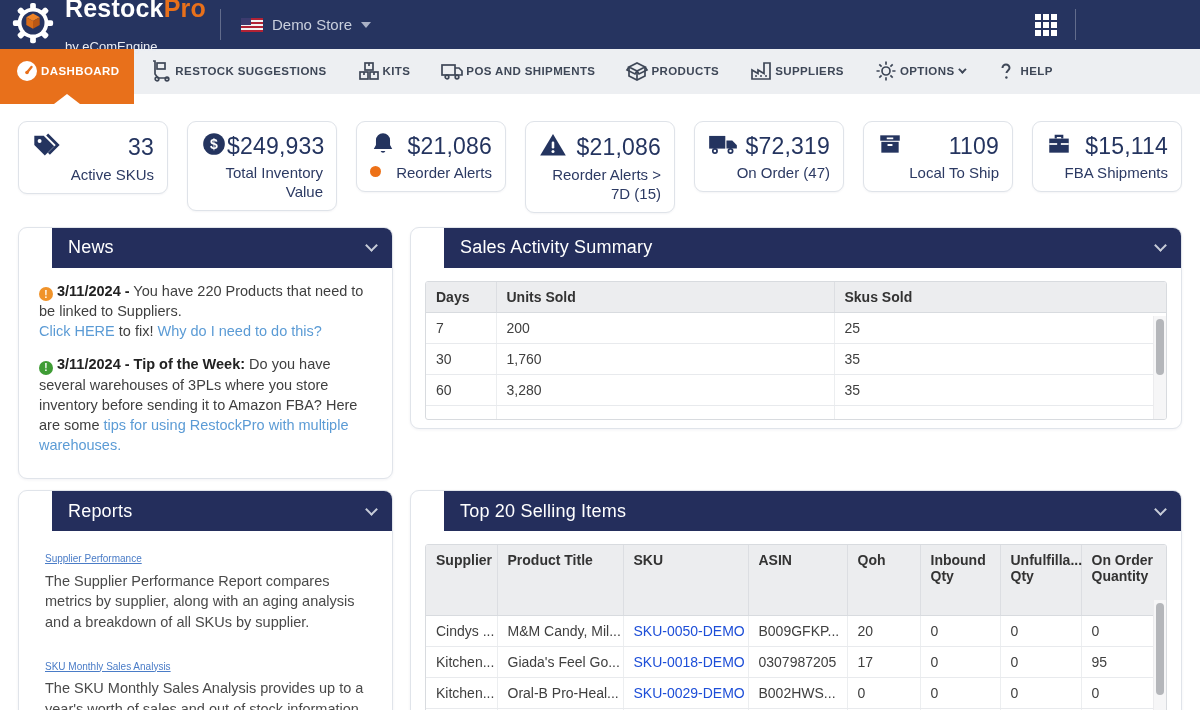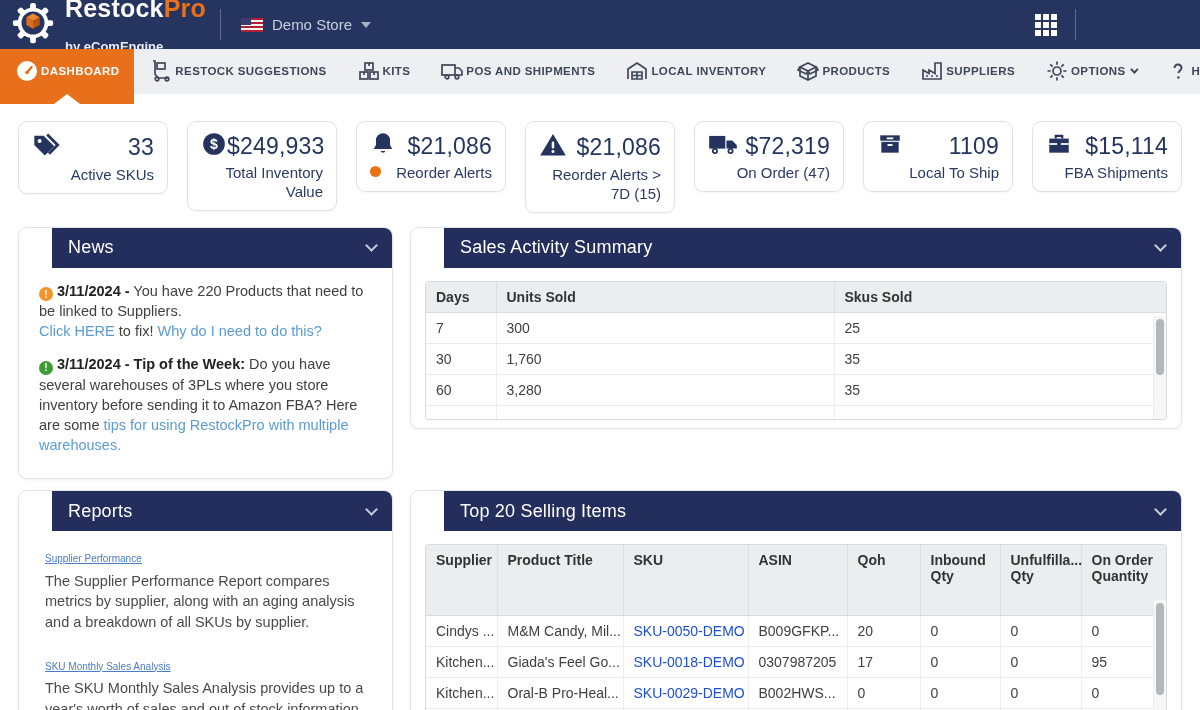--- a/index.html
+++ b/index.html
@@ -4,21 +4,21 @@
 <style>
   * { margin:0; padding:0; box-sizing:border-box; }
   html,body { width:1200px; height:710px; overflow:hidden; background:#fff;
               font-family:"Liberation Sans", sans-serif; }
 
   
   .topbar { height:49px; background:#263460; display:flex; align-items:stretch; }
   .brand { display:flex; align-items:center; gap:9px; padding:0 14px 0 10px; }
   .brand-text .line1 { font-size:25px; font-weight:700; color:#fff; line-height:1; letter-spacing:.2px; }
   .brand-text .line1 .accent { color:#e8701b; }
-  .brand-text .line2 { font-size:13px; color:#e9ecf3; margin-top:18px;font-weight:bold; }
+  .brand-text .line2 { font-size:13px; color:#e9ecf3; margin-top:18px; }
   .v-div { width:1px; background:rgba(255,255,255,.28); margin:9px 0; }
   .store { display:flex; align-items:center; gap:9px; padding:12px 20px; cursor:pointer; }
   .store-label { color:#c9cfdd; font-size:15px; }
   .flag { position:relative; width:22px; height:14px;
           background:repeating-linear-gradient(180deg,#b22234 0 2px,#f4f4f4 2px 4px); }
   .flag::after { content:""; position:absolute; left:0; top:0; width:10px; height:7px; background:#3c3b6e; }
   .caret-down { width:0; height:0; border-left:5px solid transparent; border-right:5px solid transparent;
                 border-top:6px solid #aab1c6; }
   .topbar-spacer { flex:1; }
   .apps-btn { display:flex; align-items:center; padding:0 18px; cursor:pointer; }
@@ -202,32 +202,20 @@
           <circle cx="17" cy="18" r="1.8"></circle>
         </svg>
     </span>
     <span class="lblrow">
         <span>POS AND SHIPMENTS</span>
       </span>
   </div>
   <div class="nav-item">
     <span>
       <svg width="24" height="24" viewBox="0 0 24 24" fill="none" stroke="#3e4757" stroke-width="1.7">
-      <path d="M3 20V10l9-6 9 6v10"></path>
-          <path d="M7 20v-7h10v7z"></path>
-          <path d="M7 16.5h10M12 13v7"></path>
-        </svg>
-    </span>
-    <span class="lblrow">
-        <span>LOCAL INVENTORY</span>
-      </span>
-  </div>
-  <div class="nav-item">
-    <span>
-      <svg width="24" height="24" viewBox="0 0 24 24" fill="none" stroke="#3e4757" stroke-width="1.7">
       <path d="M4 8l8-4 8 4-8 4z"></path>
           <path d="M4 8v9l8 4 8-4V8"></path>
           <path d="M12 12v9"></path>
           <path d="M4 8l-2 3 8 4 2-3M20 8l2 3-8 4-2-3"></path>
         </svg>
     </span>
     <span class="lblrow">
         <span>PRODUCTS</span>
       </span>
   </div>
@@ -426,21 +414,21 @@
           <thead>
             <tr>
               <th>Days</th>
               <th>Units Sold</th>
               <th>Skus Sold</th>
             </tr>
           </thead>
           <tbody>
             <tr>
               <td>7</td>
-              <td>300</td>
+              <td>200</td>
               <td>25</td>
             </tr>
             <tr>
               <td>30</td>
               <td>1,760</td>
               <td>35</td>
             </tr>
             <tr>
               <td>60</td>
               <td>3,280</td>

